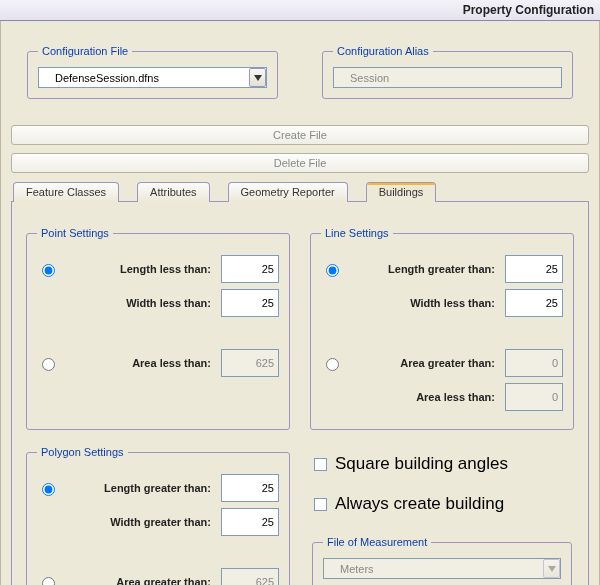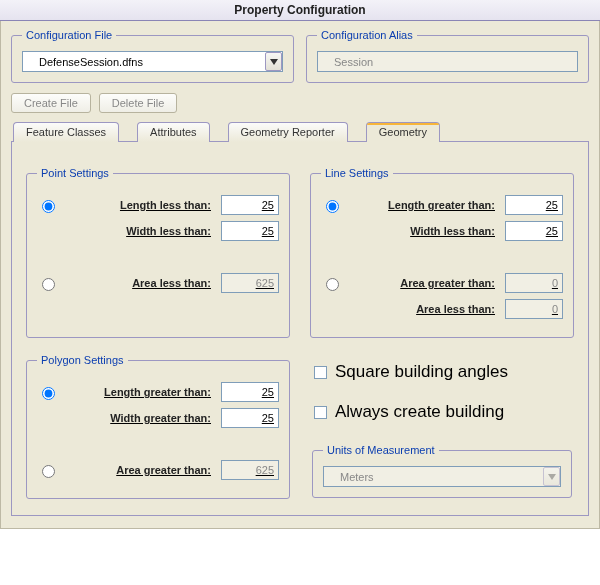--- a/index.html
+++ b/index.html
@@ -15,32 +15,32 @@
     width: 600px;
     background: #fff;
   }
   .titlebar {
     background: linear-gradient(#f3f2f8, #e5e3ef);
     border-bottom: 1px solid #8a85b5;
     padding: 3px 6px;
     font-weight: bold;
     font-size: 12px;
     color: #222;
-    text-align: center;
+    text-align: right;
   }
   .client {
     padding: 8px 10px 12px 10px;
     background: #ece9d8;
     border: 1px solid #bdb9a5;
     border-top: none;
   }
   fieldset.group {
     border: 1px solid #9c97c2;
     border-radius: 3px;
-    margin: 0;
+    margin: 16px;
     padding: 10px 10px;
     position: relative;
     background: #ece9d8;
   }
   fieldset.group > legend {
     color: #0a3db0;
     font-size: 11px;
     padding: 0 4px;
   }
   .top-row {
@@ -70,21 +70,23 @@
     width: 17px; height: 19px;
     background: linear-gradient(#f7f7f4,#e3e1d6);
     border: 1px solid #9c97c2;
     border-radius: 2px;
     display: flex; align-items: center; justify-content: center;
   }
   .combo-btn svg { width: 8px; height: 6px; }
   .btnrow {
     display: flex;
     gap: 8px;
+    justify-content: flex-end;
     padding: 10px 0 6px 0;
+    flex-direction: column;
   }
   .btn {
     background: linear-gradient(#fdfdfb,#efeee6);
     border: 1px solid #b7b39e;
     border-radius: 3px;
     padding: 3px 12px;
     font: inherit;
     color: #888;
   }
   .tabs {
@@ -147,40 +149,39 @@
   fieldset.settings > legend {
     color: #0a3db0;
     font-size: 11px;
     padding: 0 4px;
   }
   .row {
     display: flex;
     align-items: center;
     gap: 10px;
     margin: 6px 0;
-    text-decoration: underline;
   }
   .radio {
     width: 13px; height: 13px;
     flex: none;
   }
   .radiogap { width:13px; height:13px; flex:none; }
   .lbl {
     flex: 1;
     text-align: right;
     font-weight: bold;
     color: #222;
     font-size: 11px;
   }
   .num {
     width: 58px;
     text-align: right;
     background: #fff;
     border: 1px solid #7f9db9;
-    height: 20px;
+    height: 28px;
     padding: 2px 4px;
     font: inherit;
   }
   .num[disabled] {
     background: #f1efe4;
     color: #888;
   }
   .spacer { height: 20px; }
   .checkbox-row {
     display: flex;
@@ -241,21 +242,21 @@
     <div class="btnrow">
       <button class="btn" disabled="">Create File</button>
       <button class="btn" disabled="">Delete File</button>
     </div>
 
     <div class="tabs">
       <div class="tabstrip">
         <div class="tab">Feature Classes</div>
         <div class="tab">Attributes</div>
         <div class="tab">Geometry Reporter</div>
-        <div class="tab active">Geometry</div>
+        <div class="tab active">Buildings</div>
       </div>
 
       <div class="tabpanel">
         <div class="panel-grid">
 
           <fieldset class="settings">
             <legend>Point Settings</legend>
             <div class="row">
               <input type="radio" class="radio" checked="" style="">
               <span class="lbl">Length less than:</span>
@@ -323,21 +324,21 @@
             <div class="checkbox-row">
               <div class="cbx"></div>
               <span>Square building angles</span>
             </div>
             <div class="checkbox-row">
               <div class="cbx"></div>
               <span>Always create building</span>
             </div>
 
             <fieldset class="units">
-              <legend>Units of Measurement</legend>
+              <legend>File of Measurement</legend>
               <div class="combo-wrap">
                 <input class="combo" disabled="" value="Meters" style="">
                 <div class="combo-btn" style="opacity:.5">
                   <svg viewBox="0 0 8 6">
                       <path d="M0 0 L8 0 L4 6 Z" fill="#666"></path>
                     </svg>
                 </div>
               </div>
             </fieldset>
           </div>

